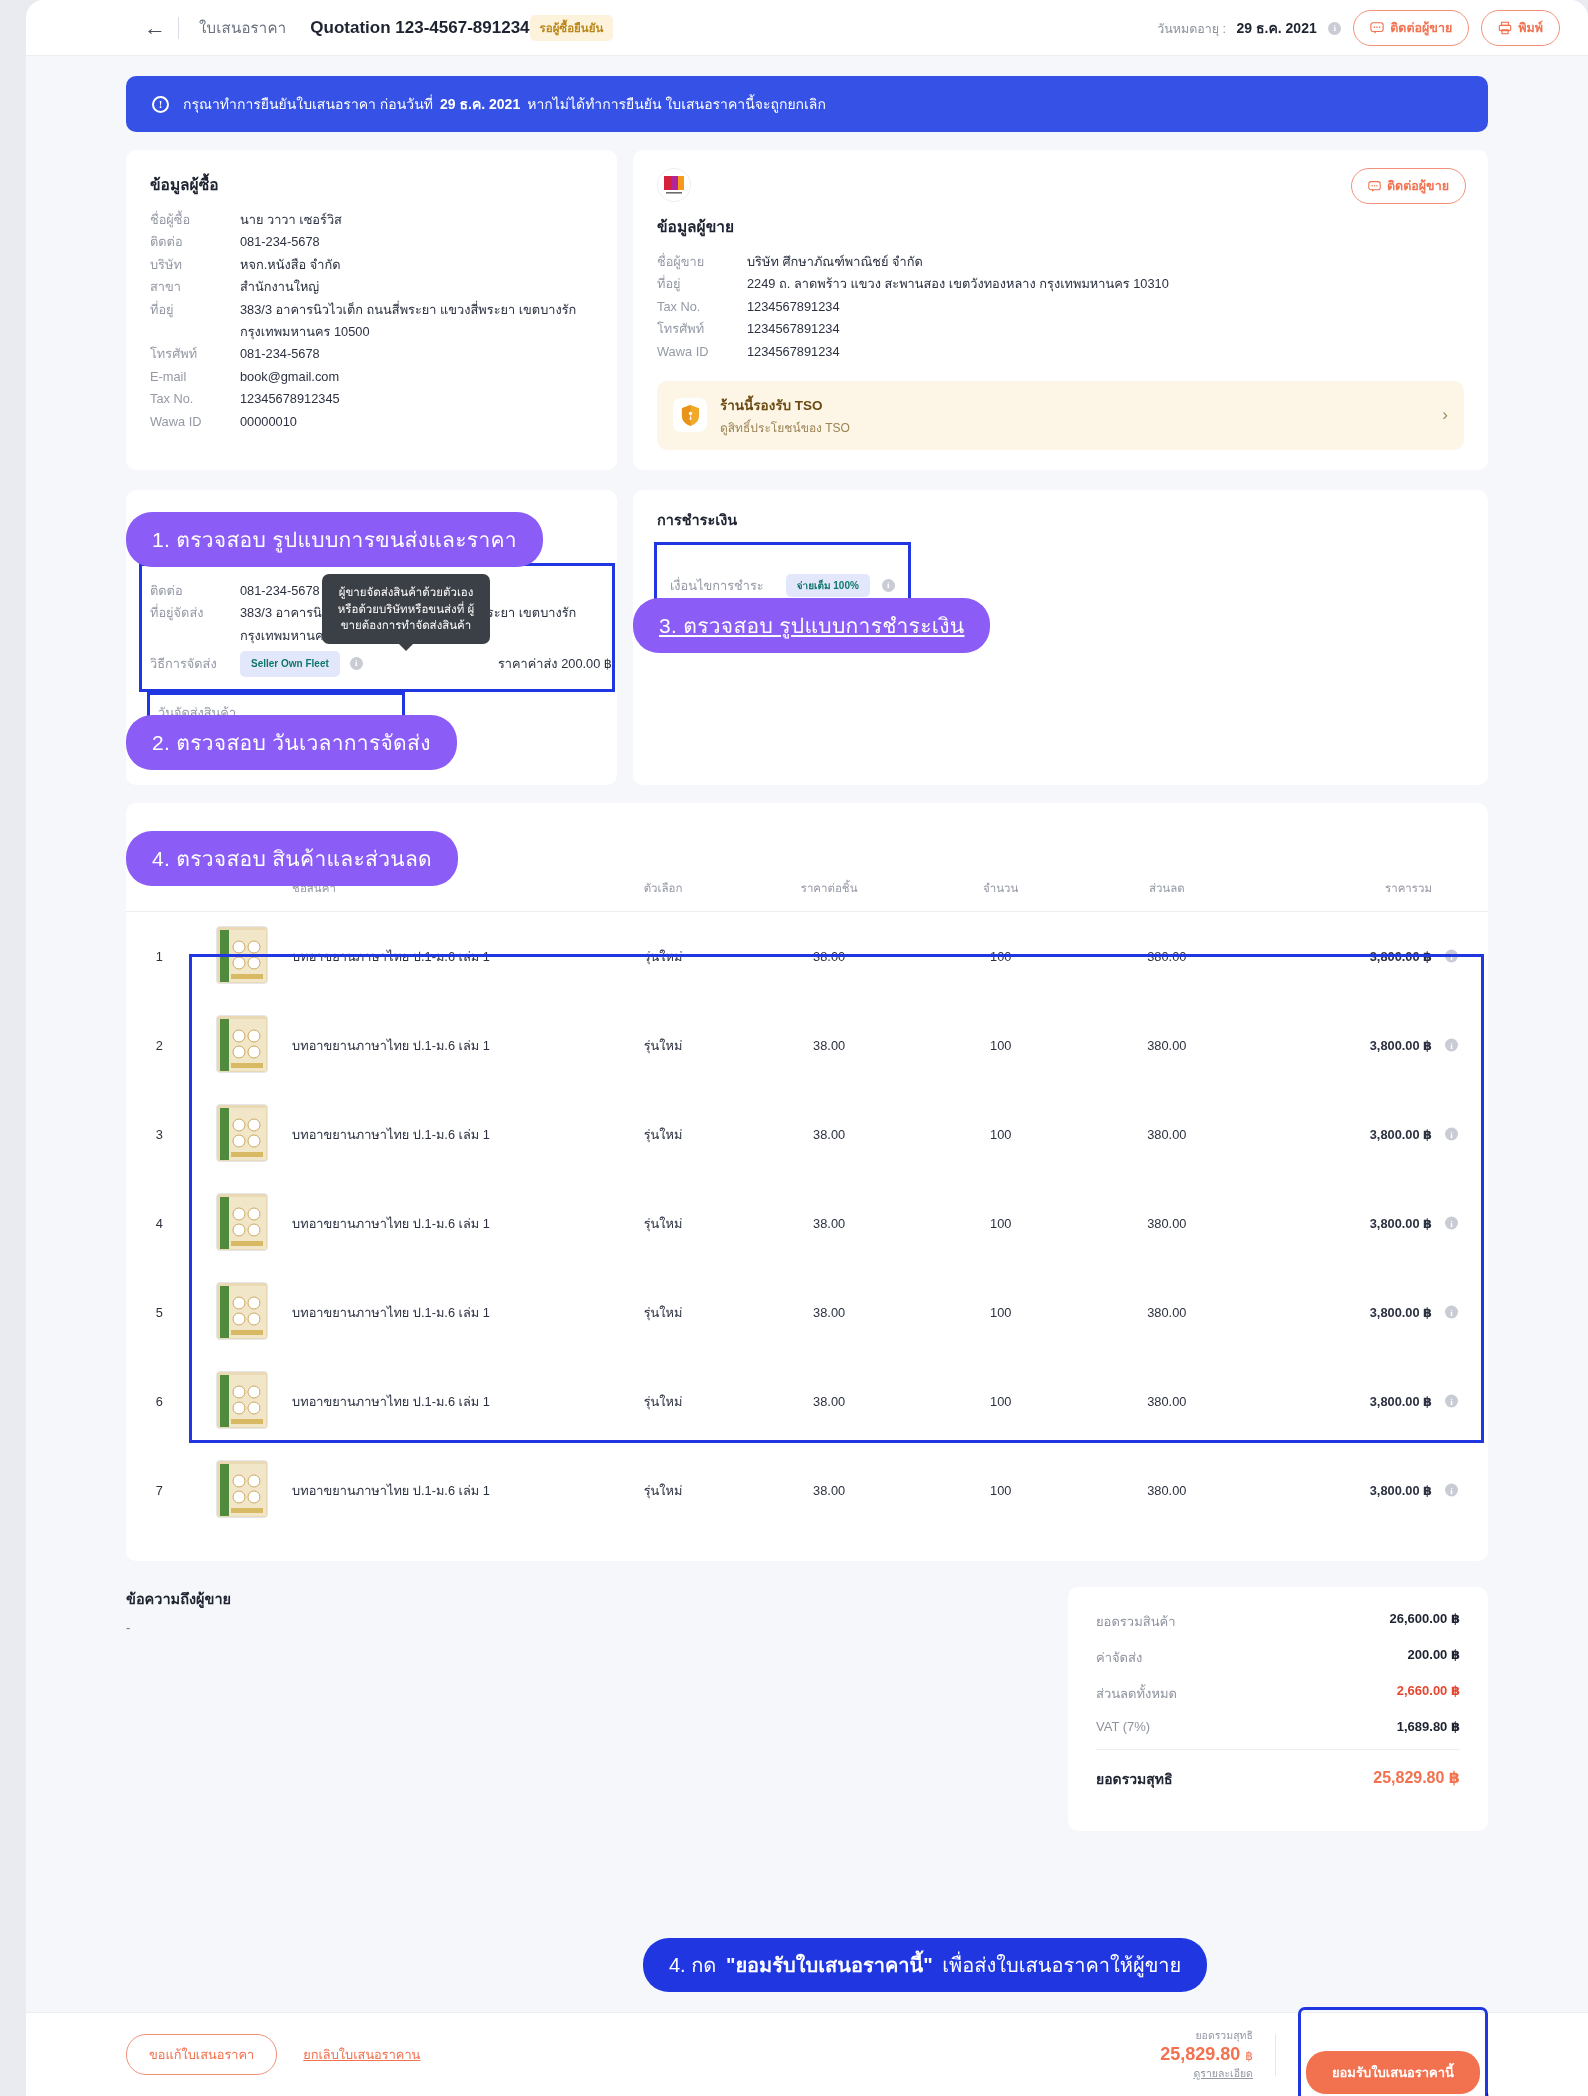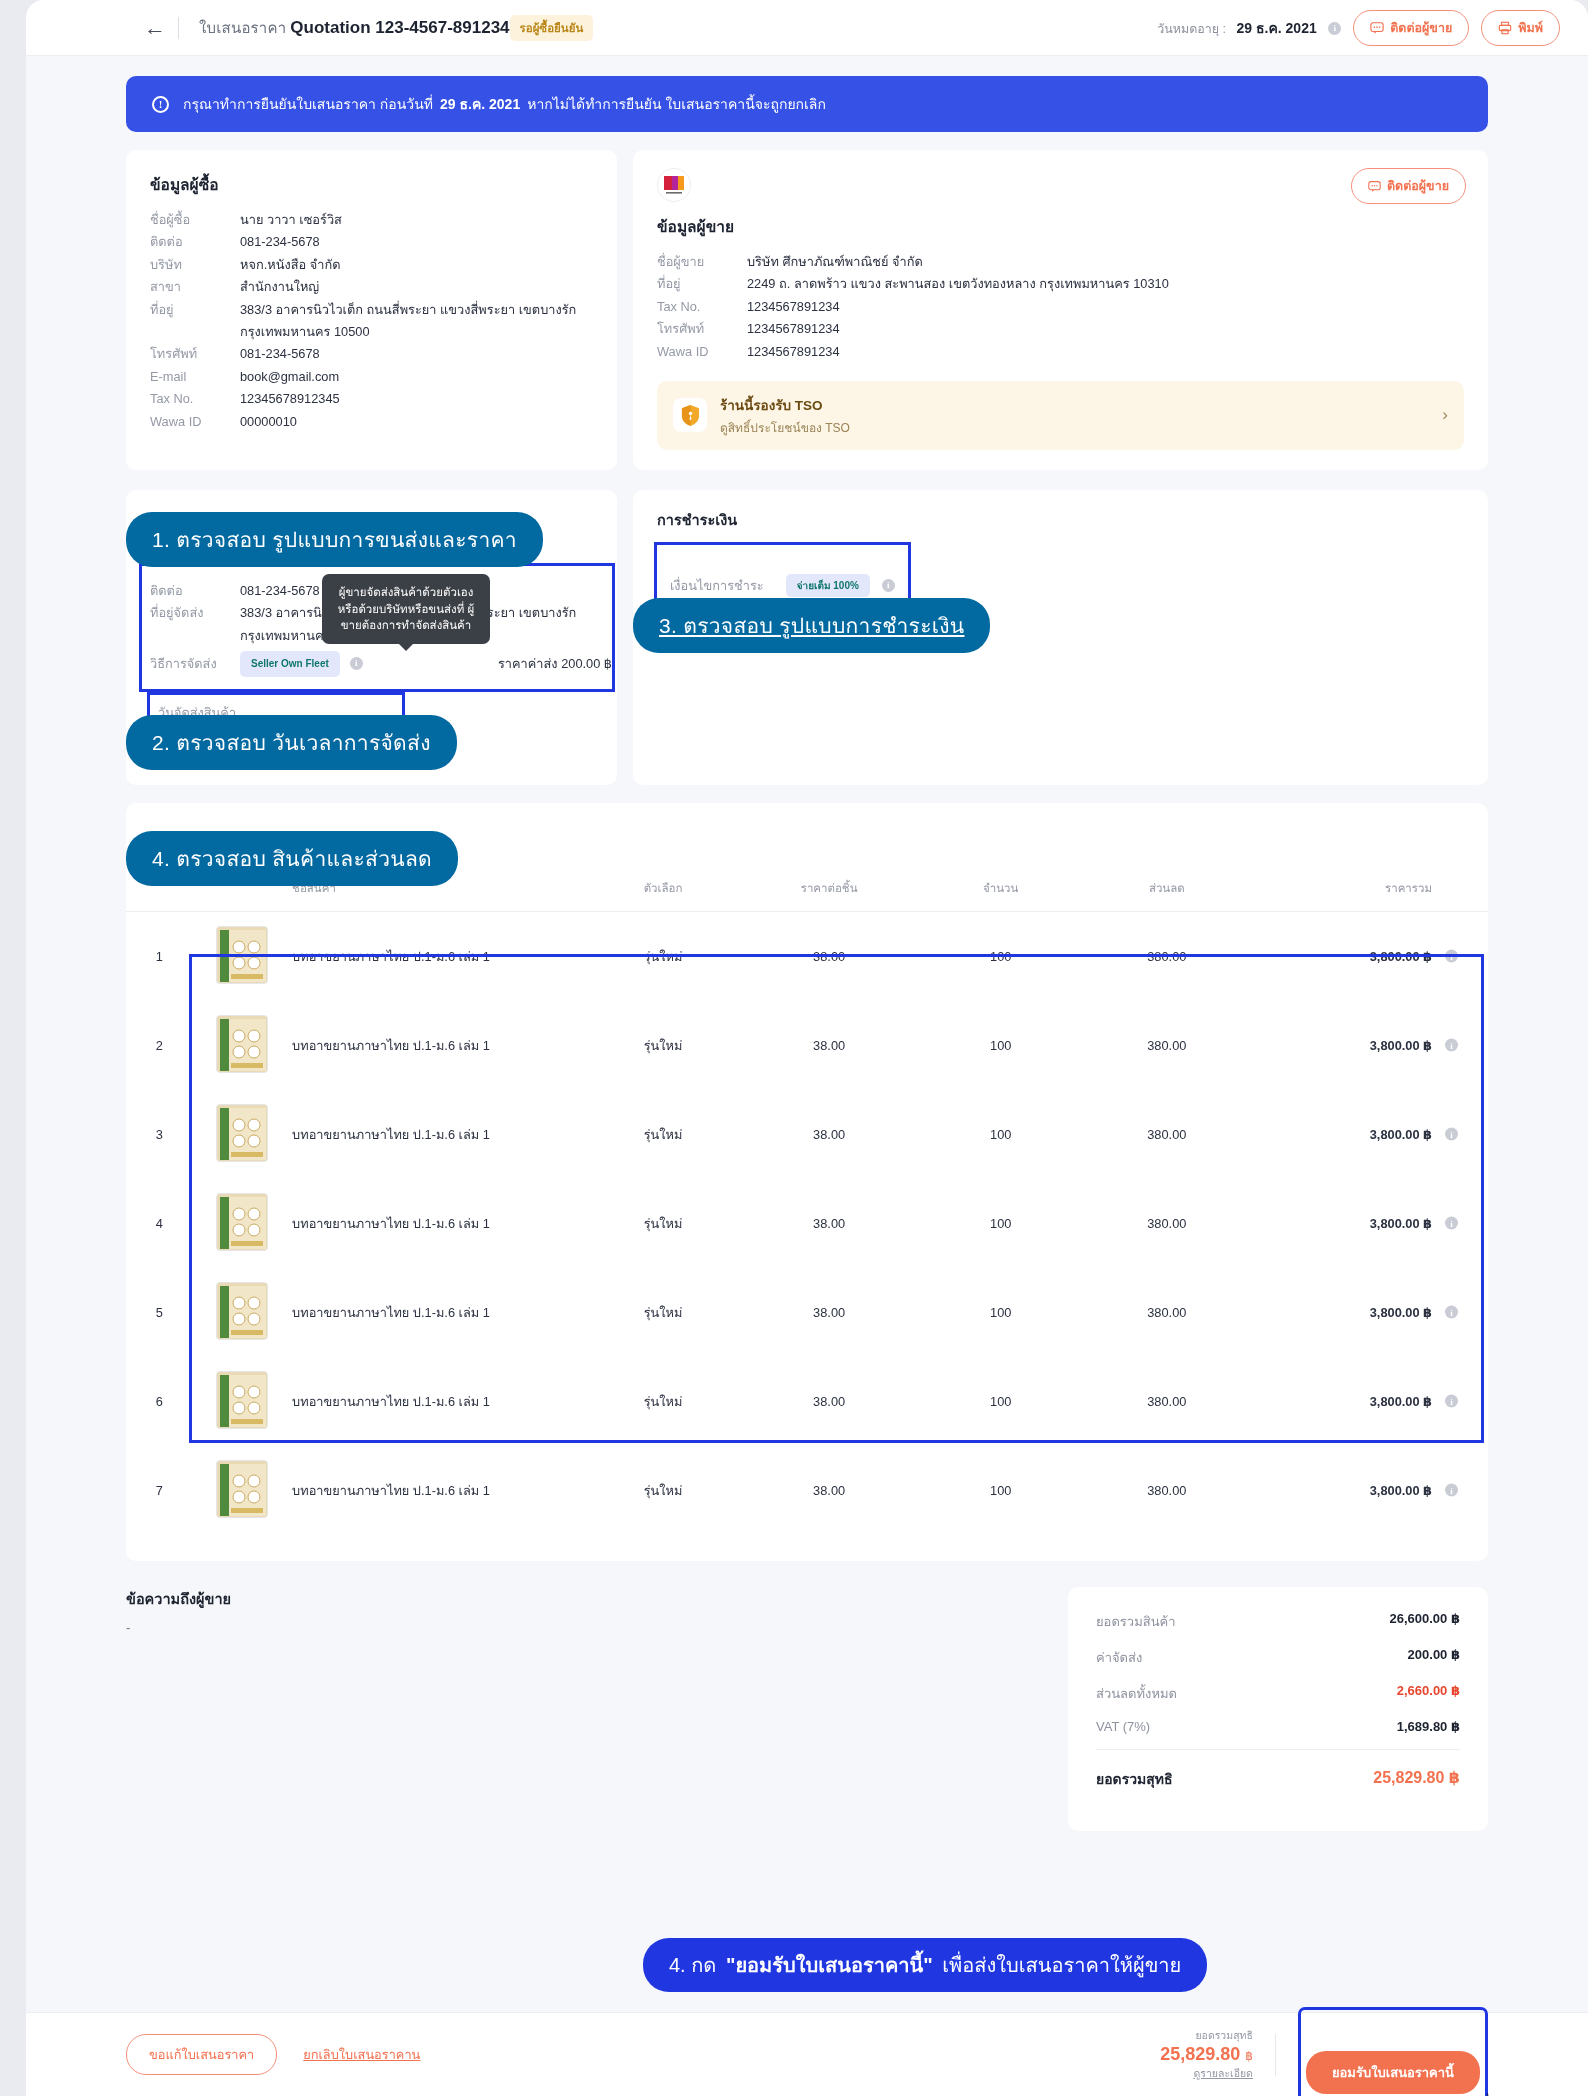--- a/index.html
+++ b/index.html
@@ -26,21 +26,21 @@
     padding: 0 28px 0 100px;
     border-bottom: 1px solid #edeef2;
     position: relative;
   }
   .back-arrow {
     position: absolute; left: 118px; top: 50%; transform: translateY(-50%);
     font-size: 22px; color: #4a4f5c; cursor: pointer; line-height: 1;
   }
   .divider-v { width:1px; height:22px; background:#dcdee5; margin-left: 52px; }
   .title-thai { font-size: 15px; color: #6b7280; margin-left: 20px; letter-spacing: .2px; }
-  .title-main { font-size: 17px; font-weight: bold; color: #1d2330; margin-left: 4px; }
+  .title-main { font-size: 17px; font-weight: bold; color: #1d2330; margin-left: 24px; }
   .status-badge {
     background: #fdf3dd; color: #b98516;
     font-size: 11.5px; padding: 4px 10px; border-radius: 5px; font-weight: bold;
   }
   .topbar-right { margin-left: auto; display:flex; align-items:center; gap: 12px; }
   .expiry-label { font-size: 12.5px; color: #8d929e; }
   .expiry-val { font-size: 14px; color:#1d2330; font-weight: bold; margin-left:6px; }
   .info-dot {
     display:inline-flex; align-items:center; justify-content:center;
     width:13px;height:13px;border-radius:50%;background:#c9ccd4;color:#fff;
@@ -112,21 +112,21 @@
   .hl-box { outline: 3px solid #2036e0; outline-offset: 0px; }
 
   .pill {
     display:inline-block;background:#e3e7fb;color:#0f766e;
     font-size:10px;font-weight:bold;border-radius:5px;padding:4px 11px;
   }
   .money-right { margin-left:auto;font-size:12.8px;color:#2b3140; }
 
   
   .callout {
-    position:absolute; background:#0369a1; color:#fff;
+    position:absolute; background:#8b5cf6; color:#fff;
     border-radius: 26px; font-size: 21px; padding: 11px 26px;
     white-space:nowrap; letter-spacing:.3px; z-index: 30;
   }
 
   
   .tooltip {
     position:absolute; background:#3b3f46; color:#fff;
     border-radius:7px; padding:10px 14px; font-size:11.5px;
     line-height:1.45; text-align:center; width: 168px; z-index:40;
   }

